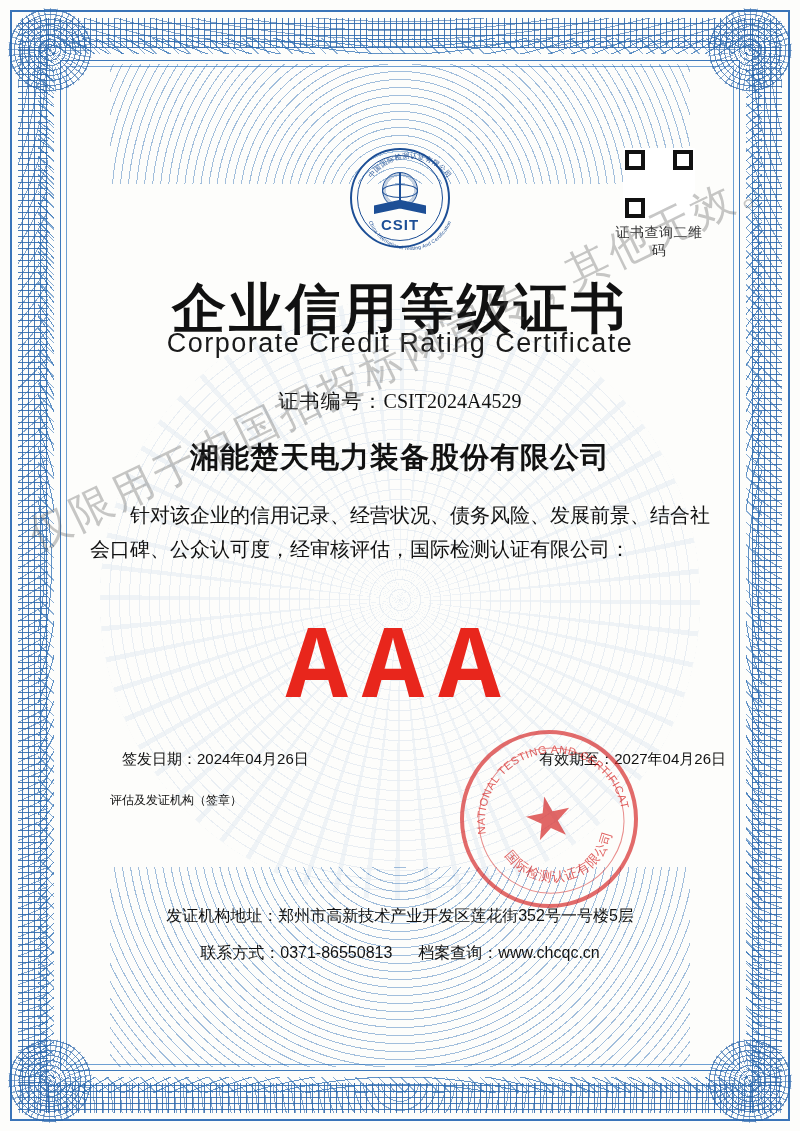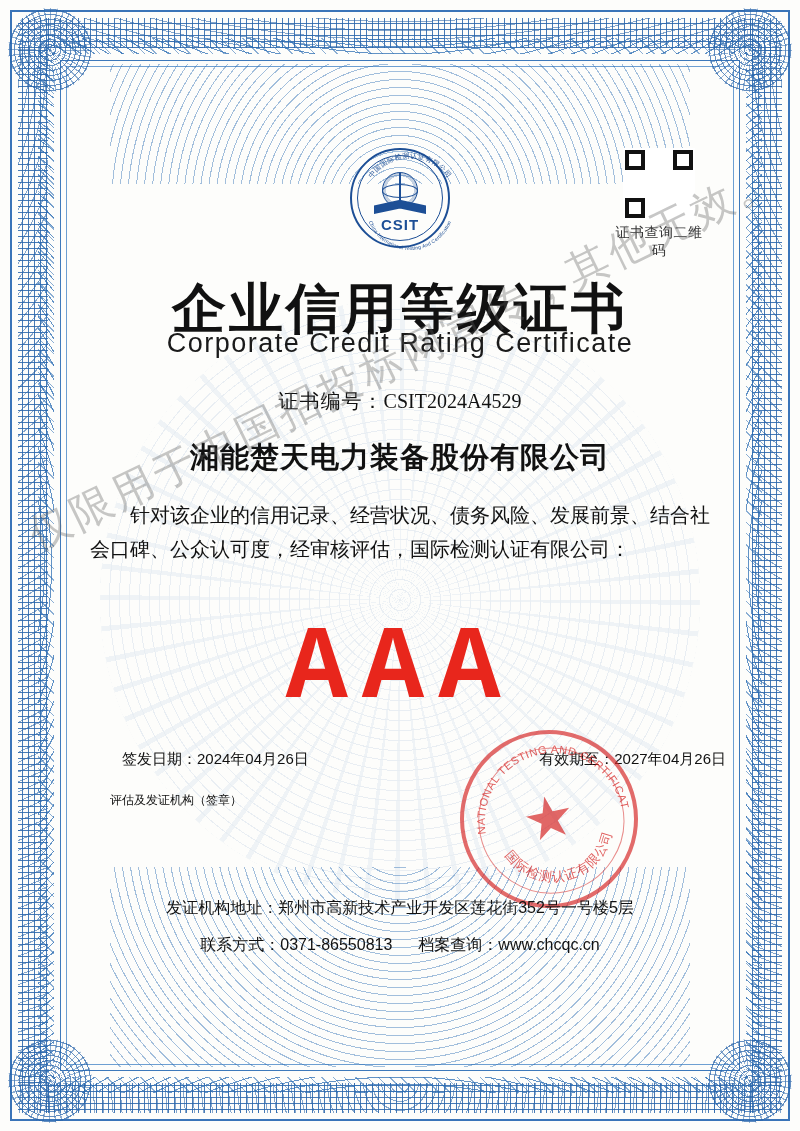--- a/index.html
+++ b/index.html
@@ -385,20 +385,21 @@
   .footer {
     position: absolute;
     left: 0; top: 828px;
     width: 660px;
     text-align: center;
     color: #111;
   }
   .footer .line1 {
     font-size: 16px;
     margin-bottom: 16px;
+    margin-top: 8px;
   }
   .footer .line2 {
     font-size: 16px;
   }
   .footer .line2 .sep { display: inline-block; width: 26px; }
 
   
   .watermark {
     position: absolute;
     left: -10px;

